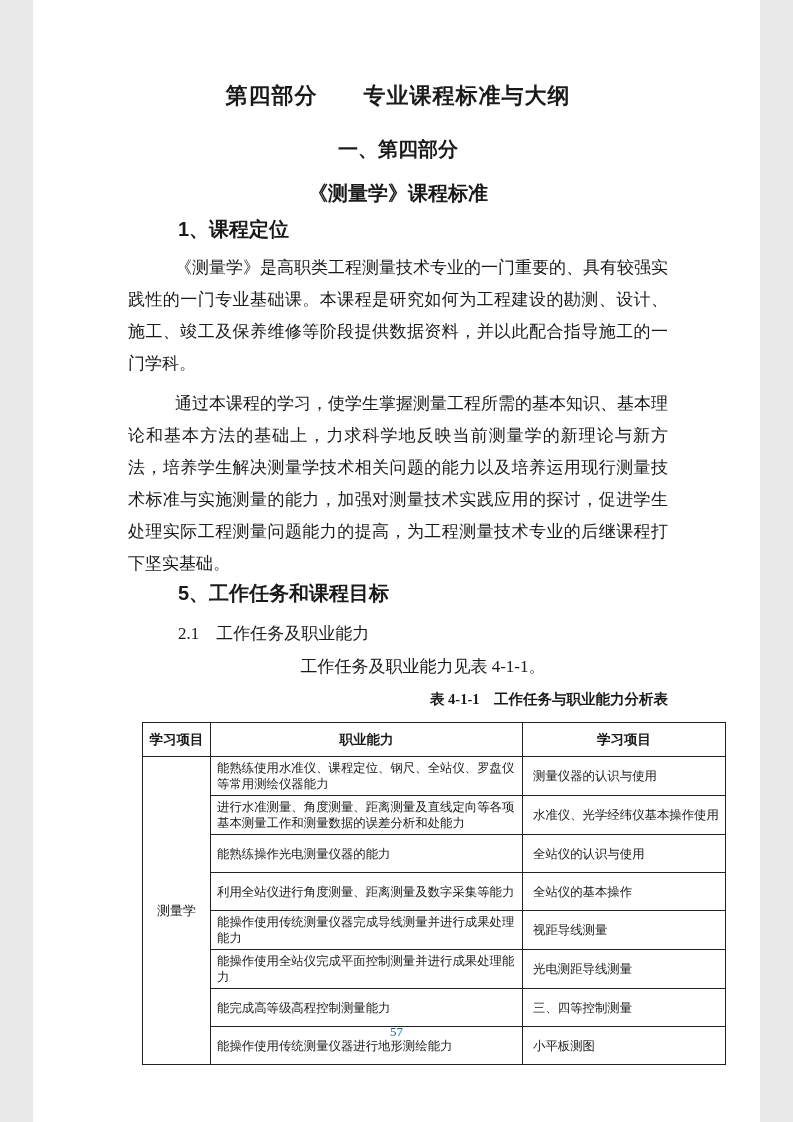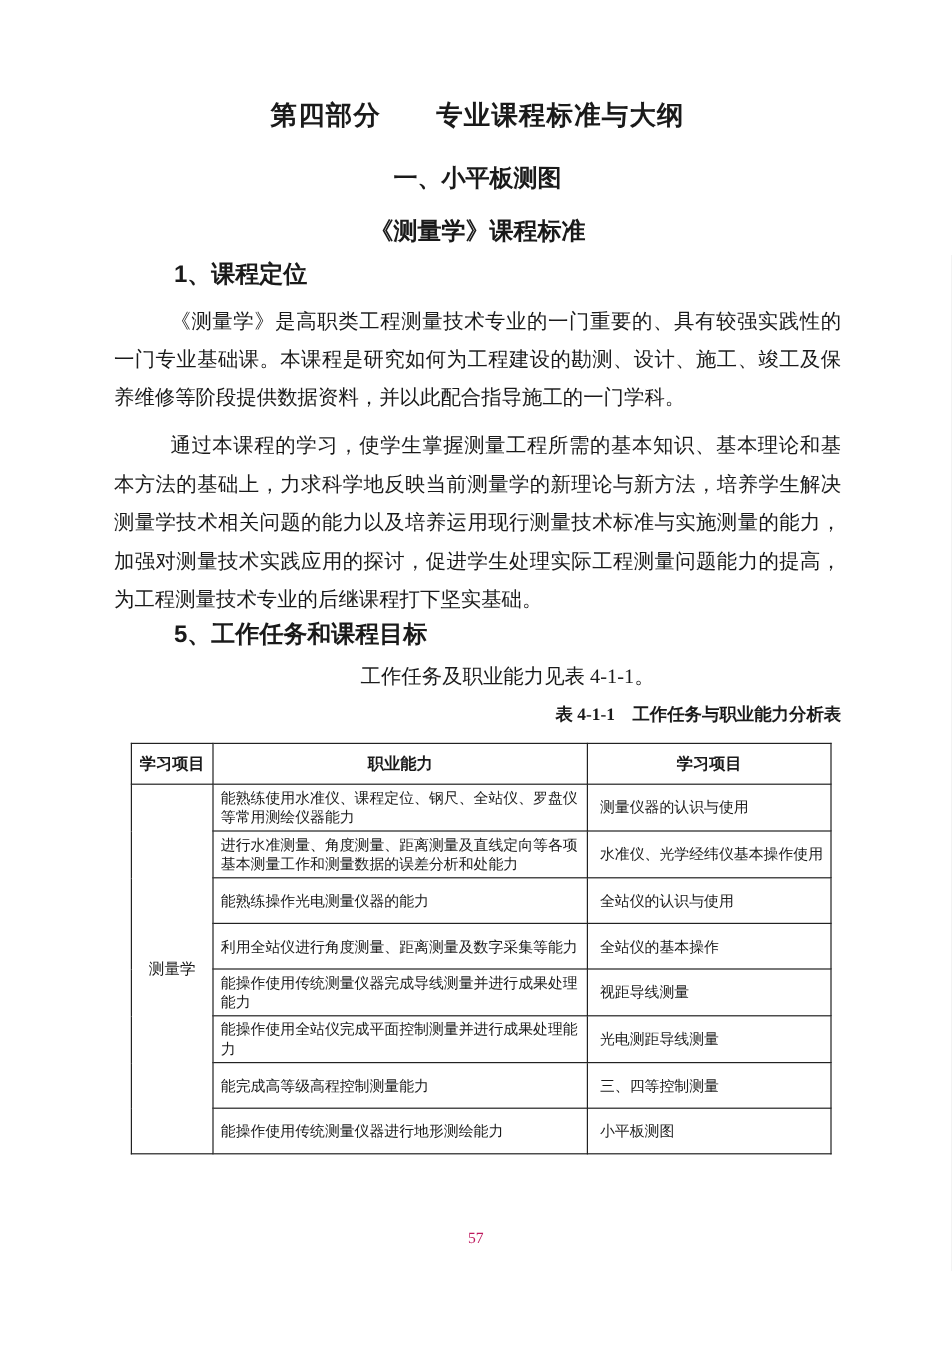--- a/index.html
+++ b/index.html
@@ -1,18 +1,18 @@
 <!DOCTYPE html>
 <html><head>
 <meta charset="utf-8">
 <style>
   html, body { margin: 0; padding: 0; background: #e8e8e8; }
   .page {
     position: relative;
-    width: 793px;
+    width: 727px;
     height: 1122px;
     margin: 0 auto;
     background: #ffffff;
     box-sizing: border-box;
     padding: 0 92px 0 95px;
     font-family: "Liberation Serif", "DejaVu Serif", serif;
     color: #1a1a1a;
     overflow: hidden;
   }
   h1, h2, h3, h4, p, div { margin: 0; padding: 0; }
@@ -107,42 +107,43 @@
   .cell-domain  { text-align: center; font-size: 13px; }
   .cell-ability { text-align: left; padding: 3px 6px; }
   .cell-project { text-align: left; padding: 3px 6px 3px 10px; margin-top: 19px; }
   .page-number {
     position: absolute;
     left: 0;
     right: 0;
     top: 1024px;
     text-align: center;
     font-size: 13px;
-    color: #be185d;
+    color: #0369a1;
   }
 </style>
 </head>
 <body>
 
 <div class="page">
 
   <h1 class="doc-title">第四部分　　专业课程标准与大纲</h1>
 
-  <h2 class="section-heading">一、小平板测图</h2>
+  <h2 class="section-heading">一、第四部分</h2>
 
   <h3 class="course-heading">《测量学》课程标准</h3>
 
   <h4 class="num-heading h-define">1、课程定位</h4>
 
   <p class="body-para para-1">《测量学》是高职类工程测量技术专业的一门重要的、具有较强实践性的一门专业基础课。本课程是研究如何为工程建设的勘测、设计、施工、竣工及保养维修等阶段提供数据资料，并以此配合指导施工的一门学科。</p>
 
   <p class="body-para para-2">通过本课程的学习，使学生掌握测量工程所需的基本知识、基本理论和基本方法的基础上，力求科学地反映当前测量学的新理论与新方法，培养学生解决测量学技术相关问题的能力以及培养运用现行测量技术标准与实施测量的能力，加强对测量技术实践应用的探讨，促进学生处理实际工程测量问题能力的提高，为工程测量技术专业的后继课程打下坚实基础。</p>
 
   <h4 class="num-heading h-tasks">5、工作任务和课程目标</h4>
 
+  <div class="subheading">2.1　工作任务及职业能力</div>
 
   <p class="ref-text">工作任务及职业能力见表 4-1-1。</p>
 
   <div class="table-caption">表 4-1-1　工作任务与职业能力分析表</div>
 
   <table class="task-table">
     <colgroup>
       <col class="col-domain">
       <col class="col-ability">
       <col class="col-project">

